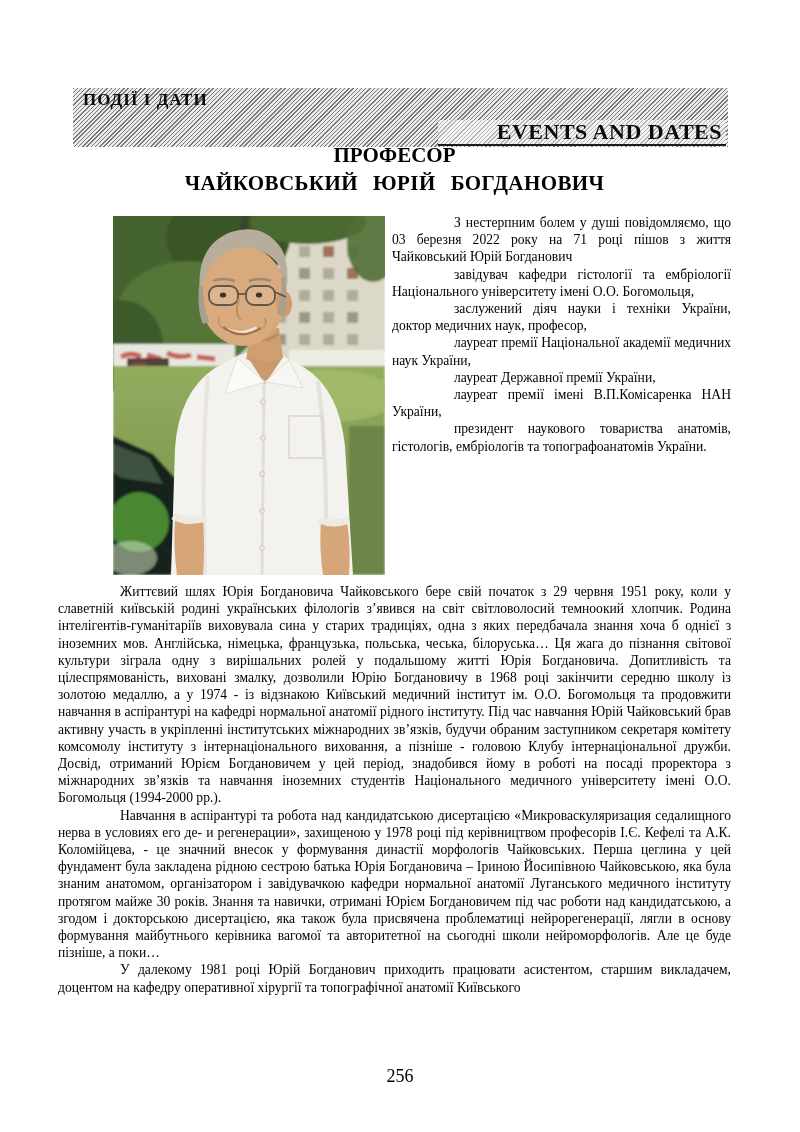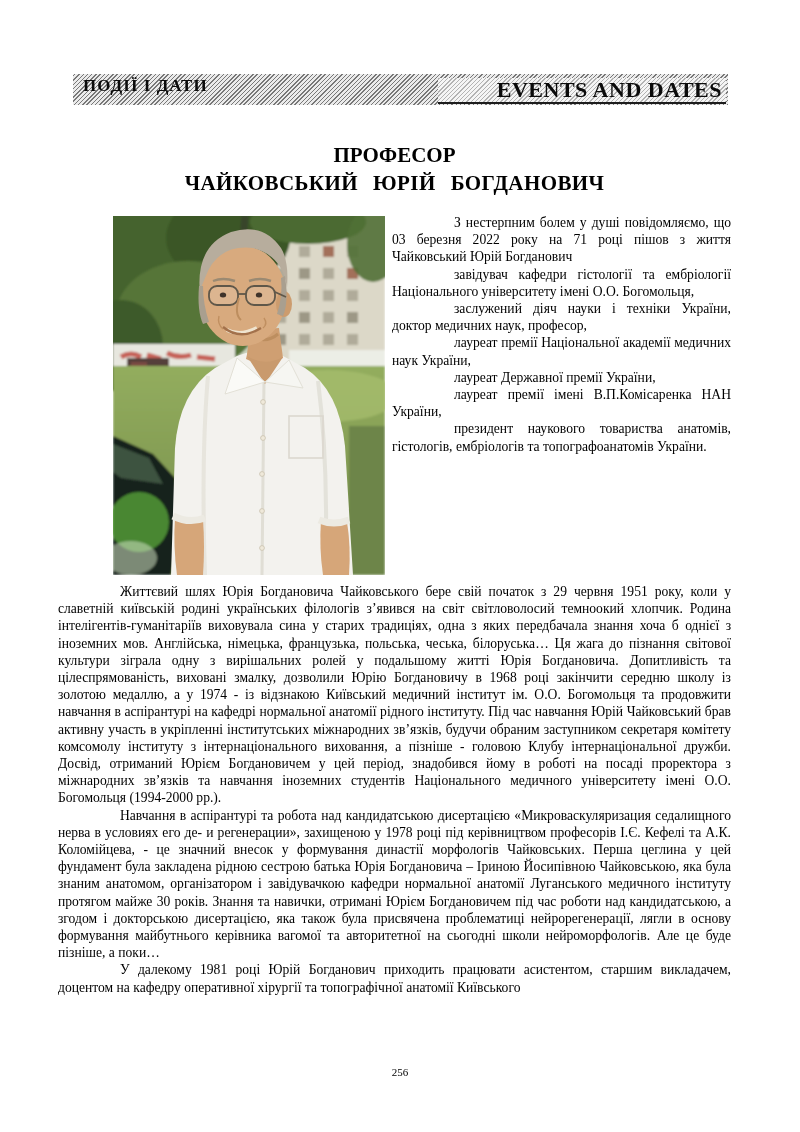--- a/index.html
+++ b/index.html
@@ -2,21 +2,21 @@
 <html><head>
 <meta charset="utf-8">
 <style>
   html,body{margin:0;padding:0;background:#fff;}
   .page{
     position:relative;width:800px;height:1132px;background:#ffffff;
     font-family:"Liberation Serif","DejaVu Serif",serif;color:#000;overflow:hidden;
   }
   
   .band{
-    position:absolute;left:73px;top:74px;width:655px;height:31px;
+    position:absolute;left:73px;top:88px;width:655px;height:59px;
     background:repeating-linear-gradient(315deg,#787878 0,#787878 1px,#ebebeb 1px,#ebebeb 3px);
   }
   .band-left{
     position:absolute;left:10px;top:2px;font-weight:bold;font-size:17px;
     letter-spacing:1px;color:#0b0b0b;
   }
   .band-right{
     position:absolute;right:2px;bottom:1px;width:288px;height:24px;
     background:repeating-linear-gradient(315deg,#b3b3b3 0,#b3b3b3 1px,#f5f5f5 1px,#f5f5f5 3px);
     border-bottom:2px solid #1c1c1c;text-align:right;
@@ -34,21 +34,21 @@
     position:absolute;top:214px;left:58px;width:673px;
     font-size:13.6px;line-height:17.2px;text-align:justify;
   }
   .photo{float:left;width:272px;height:359px;margin:2px 7px 8px 55px;}
   .photo svg{display:block;width:100%;height:100%;}
   .article p{margin:0;padding:0;}
   .salutation{text-align:center;text-indent:0;}
   .ded{text-indent:62px;}
   .bodyp{text-indent:62px;clear:left;}
   .pageno{
-    position:absolute;top:1066px;left:0;width:100%;text-align:center;font-size:11px;
+    position:absolute;top:1066px;left:0;width:100%;text-align:center;font-size:18px;
   }
 </style>
 </head>
 <body>
 
 <div class="page">
 
   <div class="band">
     <div class="band-left">ПОДІЇ І ДАТИ</div>
     <div class="band-right">

